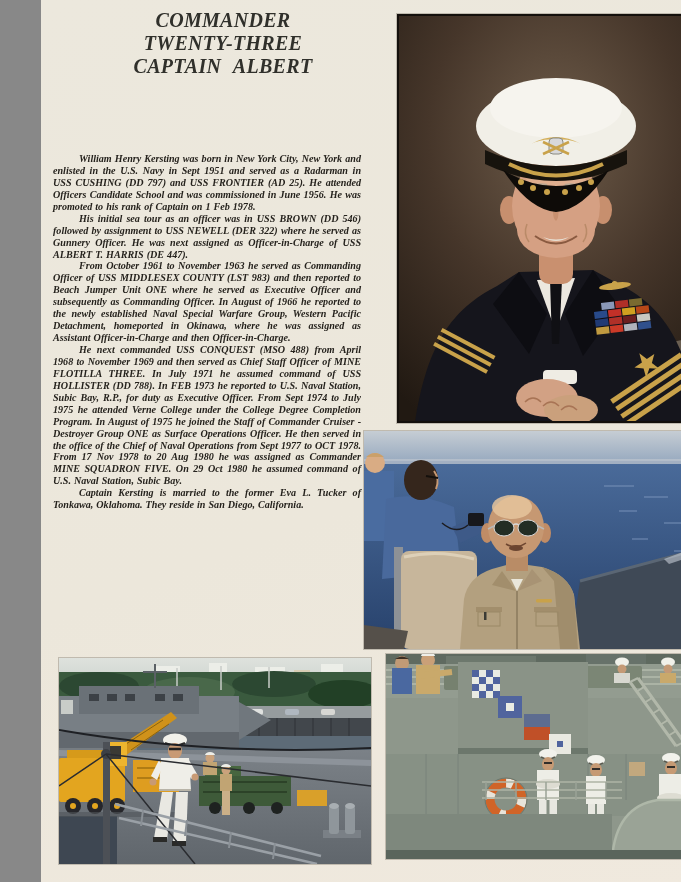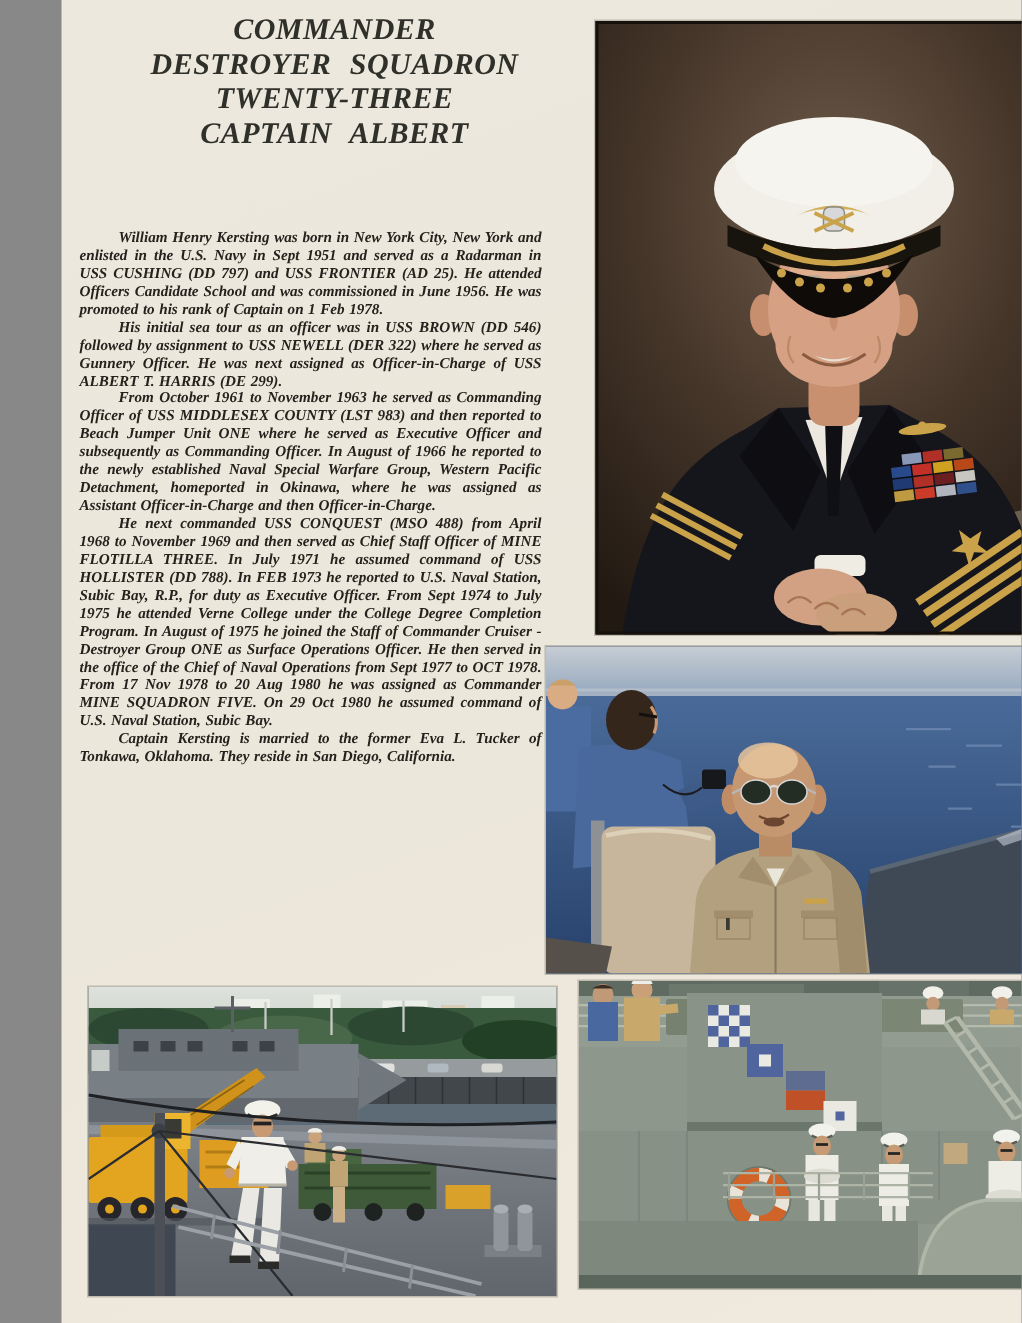--- a/index.html
+++ b/index.html
@@ -30,29 +30,28 @@
   .photo-harbor{left:18px;top:658px;width:312px;height:206px;background:#777d82;}
   .photo-ship{left:345px;top:654px;width:322px;height:205px;background:#8e978b;}
 </style>
 </head>
 <body>
 
 <div class="page">
 
   <div class="title-block">
     <div>COMMANDER</div>
-    <div>DESTROYER SQUADRON</div>
     <div>TWENTY-THREE</div>
     <div>CAPTAIN ALBERT</div>
   </div>
 
   <div class="bio">
     <div class="photo-spacer"></div>
     <p>William Henry Kersting was born in New York City, New York and enlisted in the U.S. Navy in Sept 1951 and served as a Radarman in USS CUSHING (DD 797) and USS FRONTIER (AD 25). He attended Officers Candidate School and was commissioned in June 1956. He was promoted to his rank of Captain on 1 Feb 1978.</p>
-    <p>His initial sea tour as an officer was in USS BROWN (DD 546) followed by assignment to USS NEWELL (DER 322) where he served as Gunnery Officer. He was next assigned as Officer-in-Charge of USS ALBERT T. HARRIS (DE 299).</p>
+    <p>His initial sea tour as an officer was in USS BROWN (DD 546) followed by assignment to USS NEWELL (DER 322) where he served as Gunnery Officer. He was next assigned as Officer-in-Charge of USS ALBERT T. HARRIS (DE 447).</p>
     <p>From October 1961 to November 1963 he served as Commanding Officer of USS MIDDLESEX COUNTY (LST 983) and then reported to Beach Jumper Unit ONE where he served as Executive Officer and subsequently as Commanding Officer. In August of 1966 he reported to the newly established Naval Special Warfare Group, Western Pacific Detachment, homeported in Okinawa, where he was assigned as Assistant Officer-in-Charge and then Officer-in-Charge.</p>
     <p>He next commanded USS CONQUEST (MSO 488) from April 1968 to November 1969 and then served as Chief Staff Officer of MINE FLOTILLA THREE. In July 1971 he assumed command of USS HOLLISTER (DD 788). In FEB 1973 he reported to U.S. Naval Station, Subic Bay, R.P., for duty as Executive Officer. From Sept 1974 to July 1975 he attended Verne College under the College Degree Completion Program. In August of 1975 he joined the Staff of Commander Cruiser - Destroyer Group ONE as Surface Operations Officer. He then served in the office of the Chief of Naval Operations from Sept 1977 to OCT 1978. From 17 Nov 1978 to 20 Aug 1980 he was assigned as Commander MINE SQUADRON FIVE. On 29 Oct 1980 he assumed command of U.S. Naval Station, Subic Bay.</p>
     <p>Captain Kersting is married to the former Eva L. Tucker of Tonkawa, Oklahoma. They reside in San Diego, California.</p>
   </div>
 
   <div class="photo photo-portrait">
     <svg width="318" height="409" viewBox="0 0 318 409">
       <defs>
         <radialGradient id="pbg" cx="50%" cy="30%" r="80%">
           <stop offset="0" stop-color="#6e5c4a"></stop>

